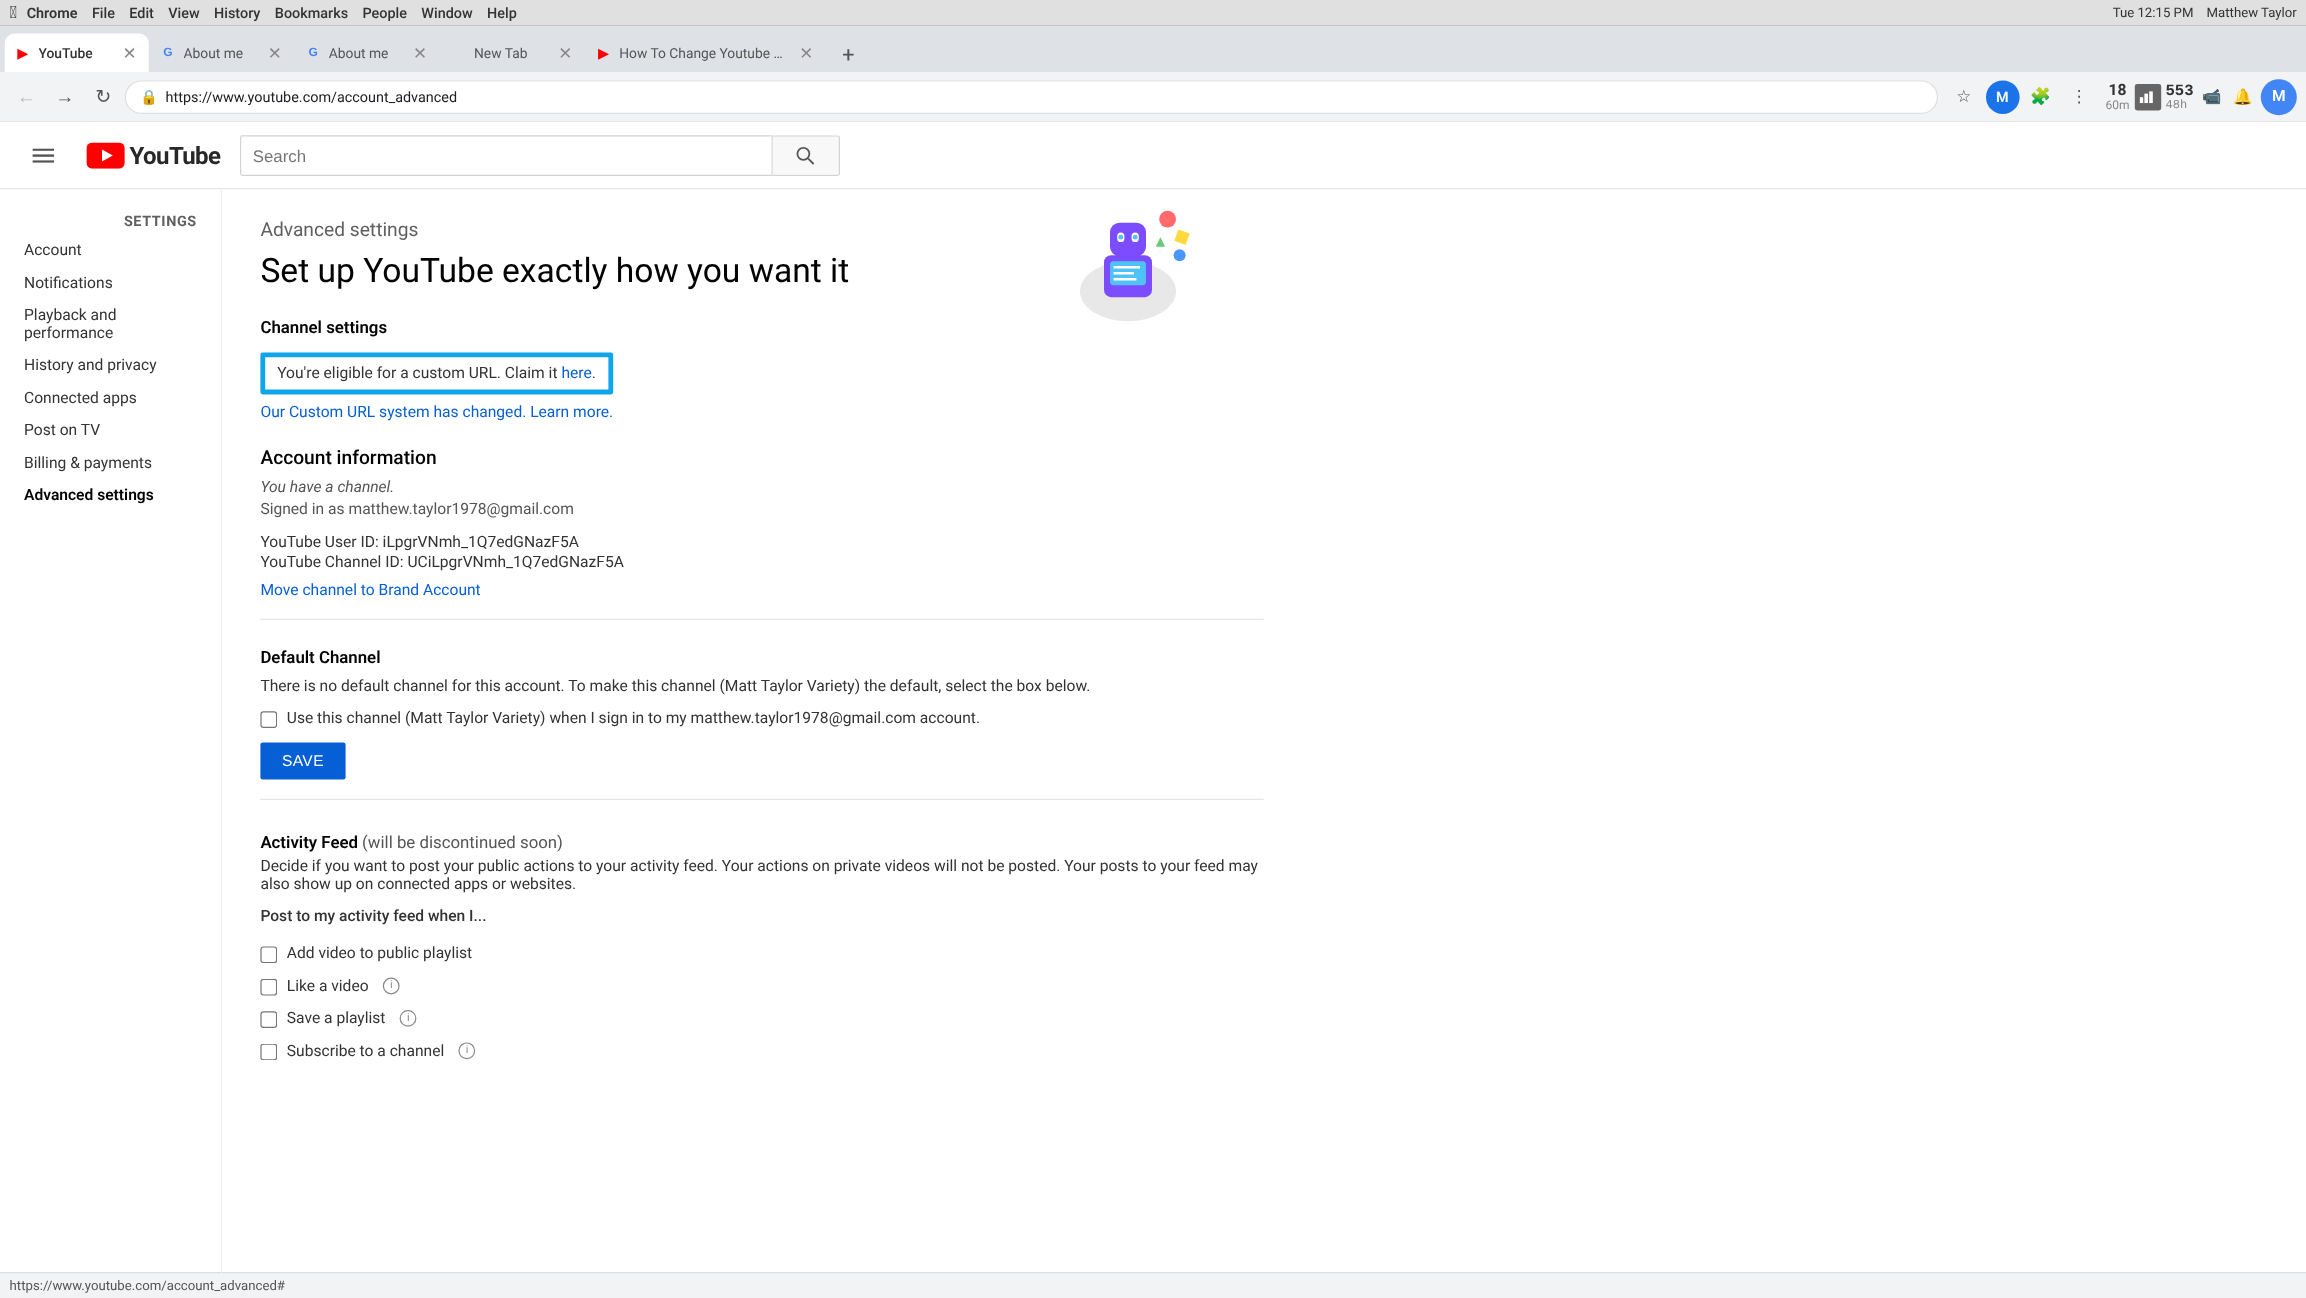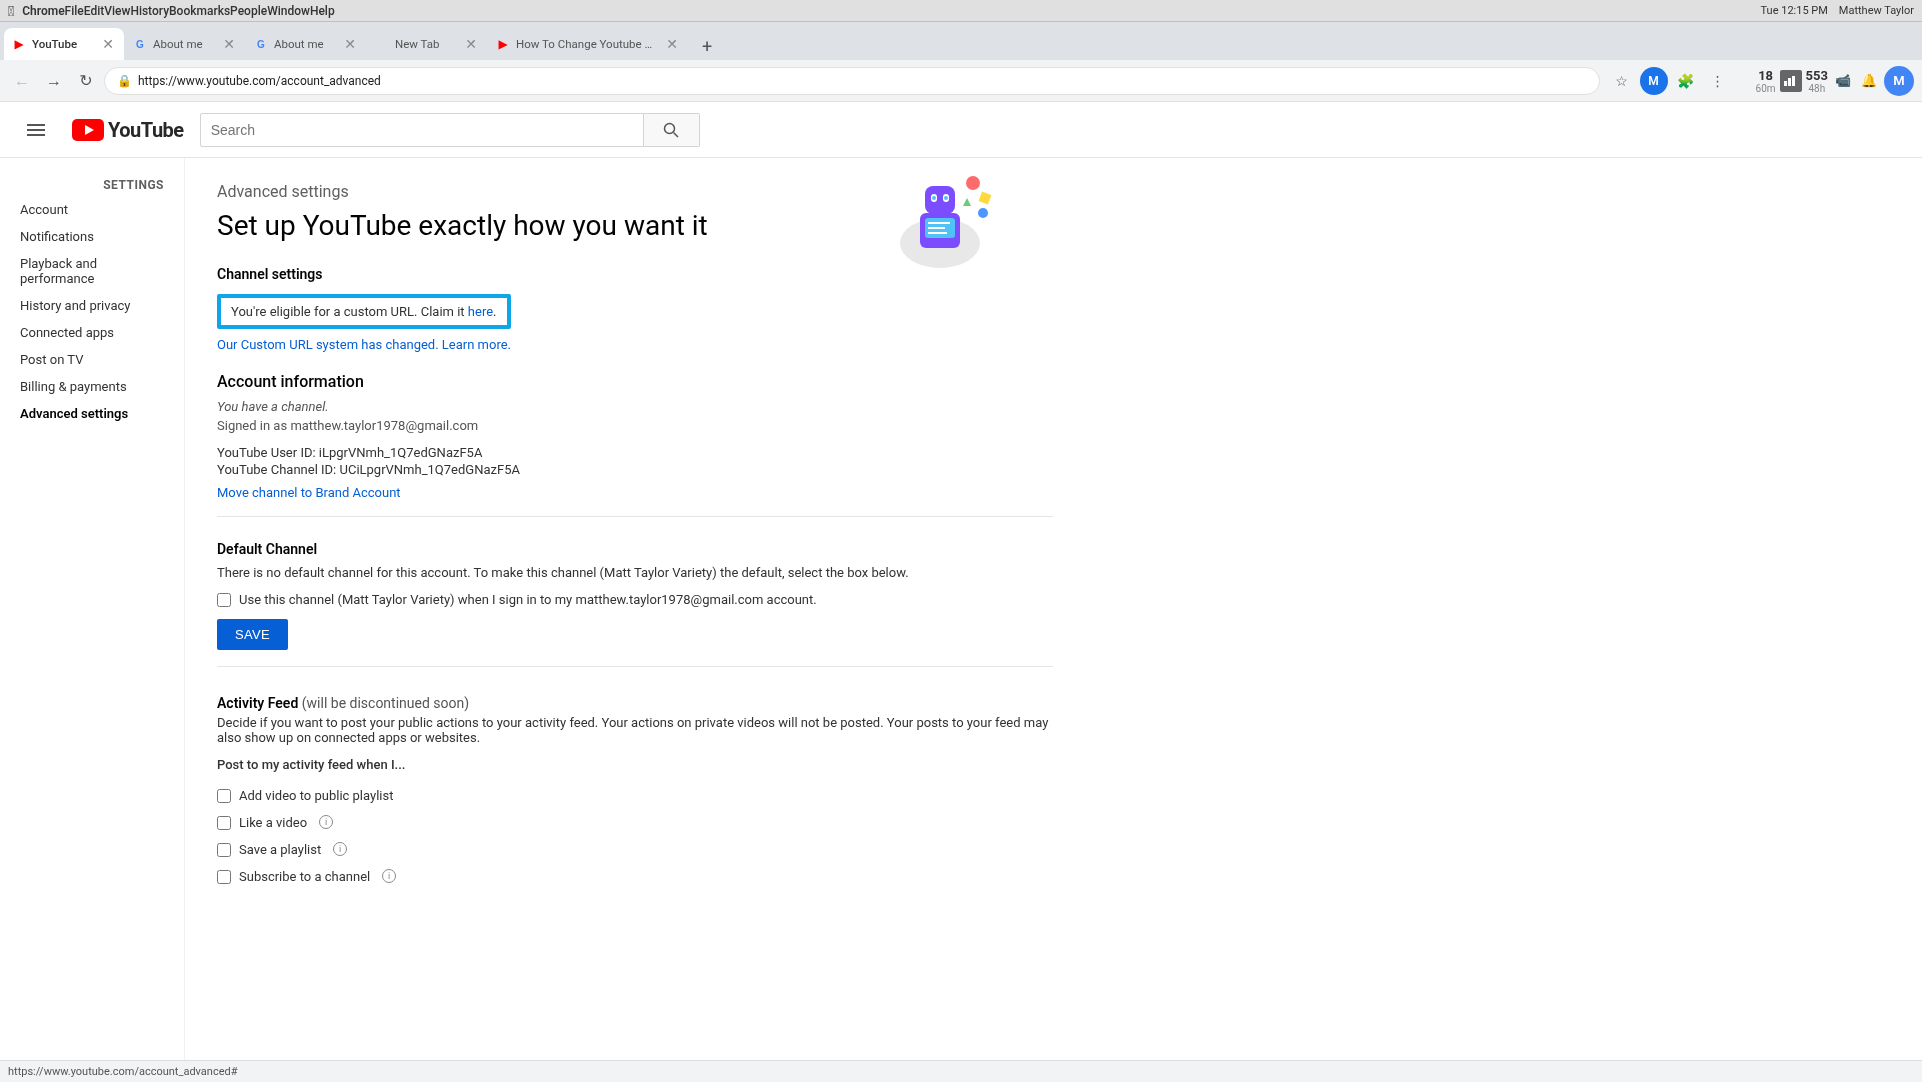--- a/index.html
+++ b/index.html
@@ -10,21 +10,21 @@
       height: 22px;
       background: #e0e0e0;
       display: flex;
       align-items: center;
       padding: 0 8px;
       justify-content: space-between;
       border-bottom: 1px solid #c0c0c0;
     }
     .macos-bar-left { display: flex; align-items: center; gap: 8px; font-size: 12px; font-weight: 500; color: #333; }
     .macos-bar-right { font-size: 11px; color: #333; }
-    .macos-menu { display: flex; font-size: 12px; color: #333; }
+    .macos-menu { display: flex; gap: 12px; font-size: 12px; color: #333; }
     .macos-menu span { cursor: default; }
 
     
     .browser-frame { display: flex; flex-direction: column; height: calc(100vh - 22px); }
 
     
     .tab-bar {
       height: 38px;
       background: #dee1e6;
       display: flex;
@@ -323,33 +323,33 @@
       <span class="address-bar-text">https://www.youtube.com/account_advanced</span>
     </div>
     <div class="nav-right">
       <div class="nav-action-btn">☆</div>
       <div class="nav-action-btn">
         <div class="profile-icon">M</div>
       </div>
       <div class="nav-action-btn">🧩</div>
       <div class="nav-action-btn">⋮</div>
 
-      <div style="display:flex; align-items:center; gap:4px; margin-left:20px;">
+      <div style="display:flex; align-items:center; gap:4px; margin-left:4px;">
         <div style="display:flex; flex-direction:column; align-items:center;">
           <span style="font-size:13px; font-weight:700; color:#333;">18</span>
           <span style="font-size:10px; color:#888;">60m</span>
         </div>
         <div style="width:22px; height:22px; background:#666; border-radius:2px; display:flex; align-items:center; justify-content:center;">
           <svg width="14" height="10" viewBox="0 0 14 10" fill="none">
             <rect x="0" y="5" width="3" height="5" fill="white"></rect>
             <rect x="4" y="2" width="3" height="8" fill="white"></rect>
             <rect x="8" y="0" width="3" height="10" fill="white"></rect>
           </svg>
         </div>
-        <div style="display:flex; flex-direction:column; align-items:center;">
+        <div style="display:flex; flex-direction:column; align-items:flex-start;font-family:Liberation Mono, monospace;">
           <span style="font-size:13px; font-weight:700; color:#333;">553</span>
           <span style="font-size:10px; color:#888;">48h</span>
         </div>
         <div style="width:22px; height:22px; display:flex; align-items:center; justify-content:center; color:#666;">📹</div>
         <div style="width:22px; height:22px; display:flex; align-items:center; justify-content:center; color:#666;">🔔</div>
         <div class="yt-avatar" style="width:30px; height:30px; font-size:13px;">M</div>
       </div>
     </div>
   </div>
 

